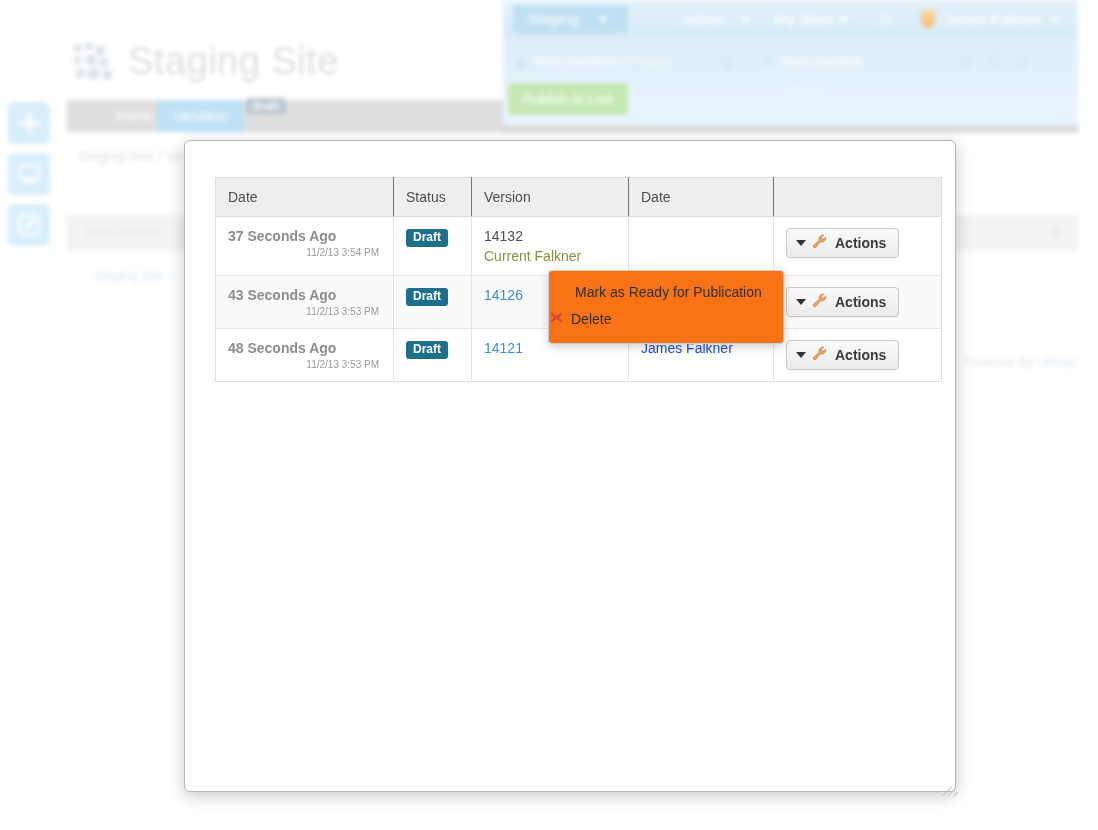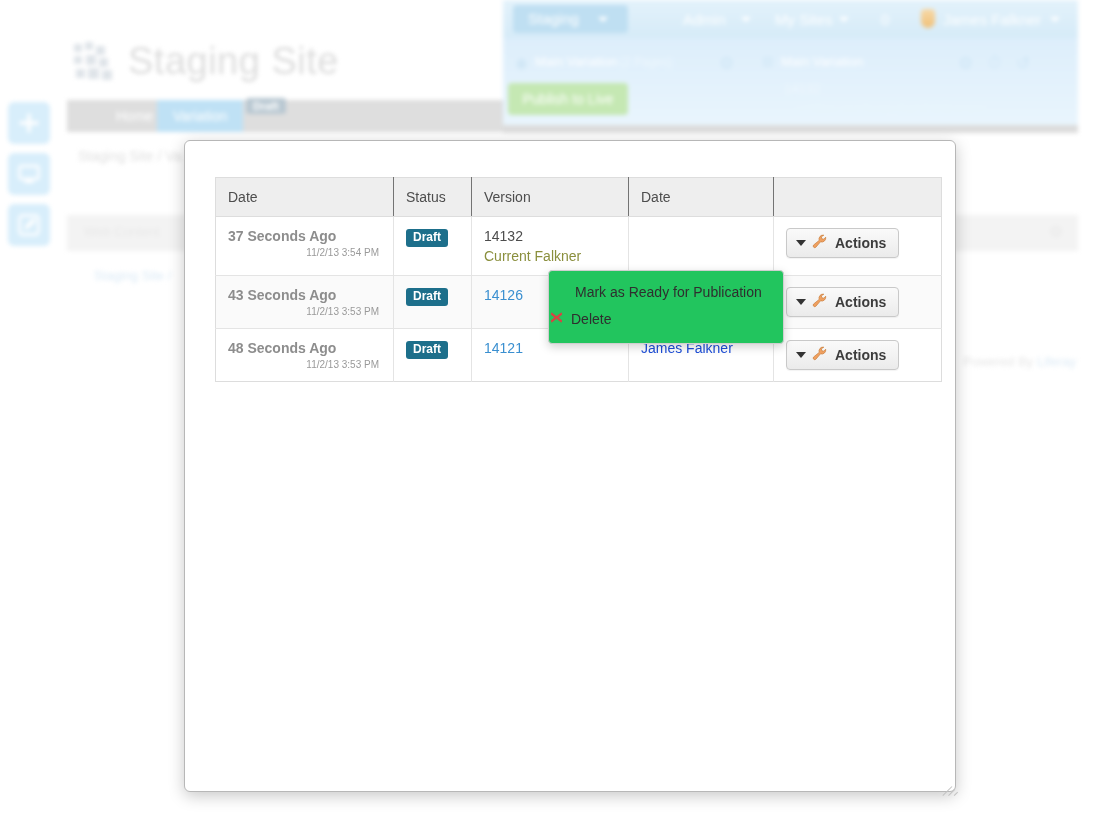--- a/index.html
+++ b/index.html
@@ -382,21 +382,21 @@
     border-right: 5px solid transparent;
     border-top: 6px solid #333333;
   }
 
   
   .dropdown-menu {
     position: absolute;
     left: 363px;
     top: 129px;
     width: 234px;
-    background: #22c55e;
+    background: #f97316;
     border: 1px solid #cfcfcf;
     border-radius: 4px;
     box-shadow: 0 3px 10px rgba(0,0,0,.18);
     padding: 8px 0 10px 0;
     z-index: 50;
   }
   .dropdown-item {
     display: flex;
     align-items: center;
     gap: 7px;

